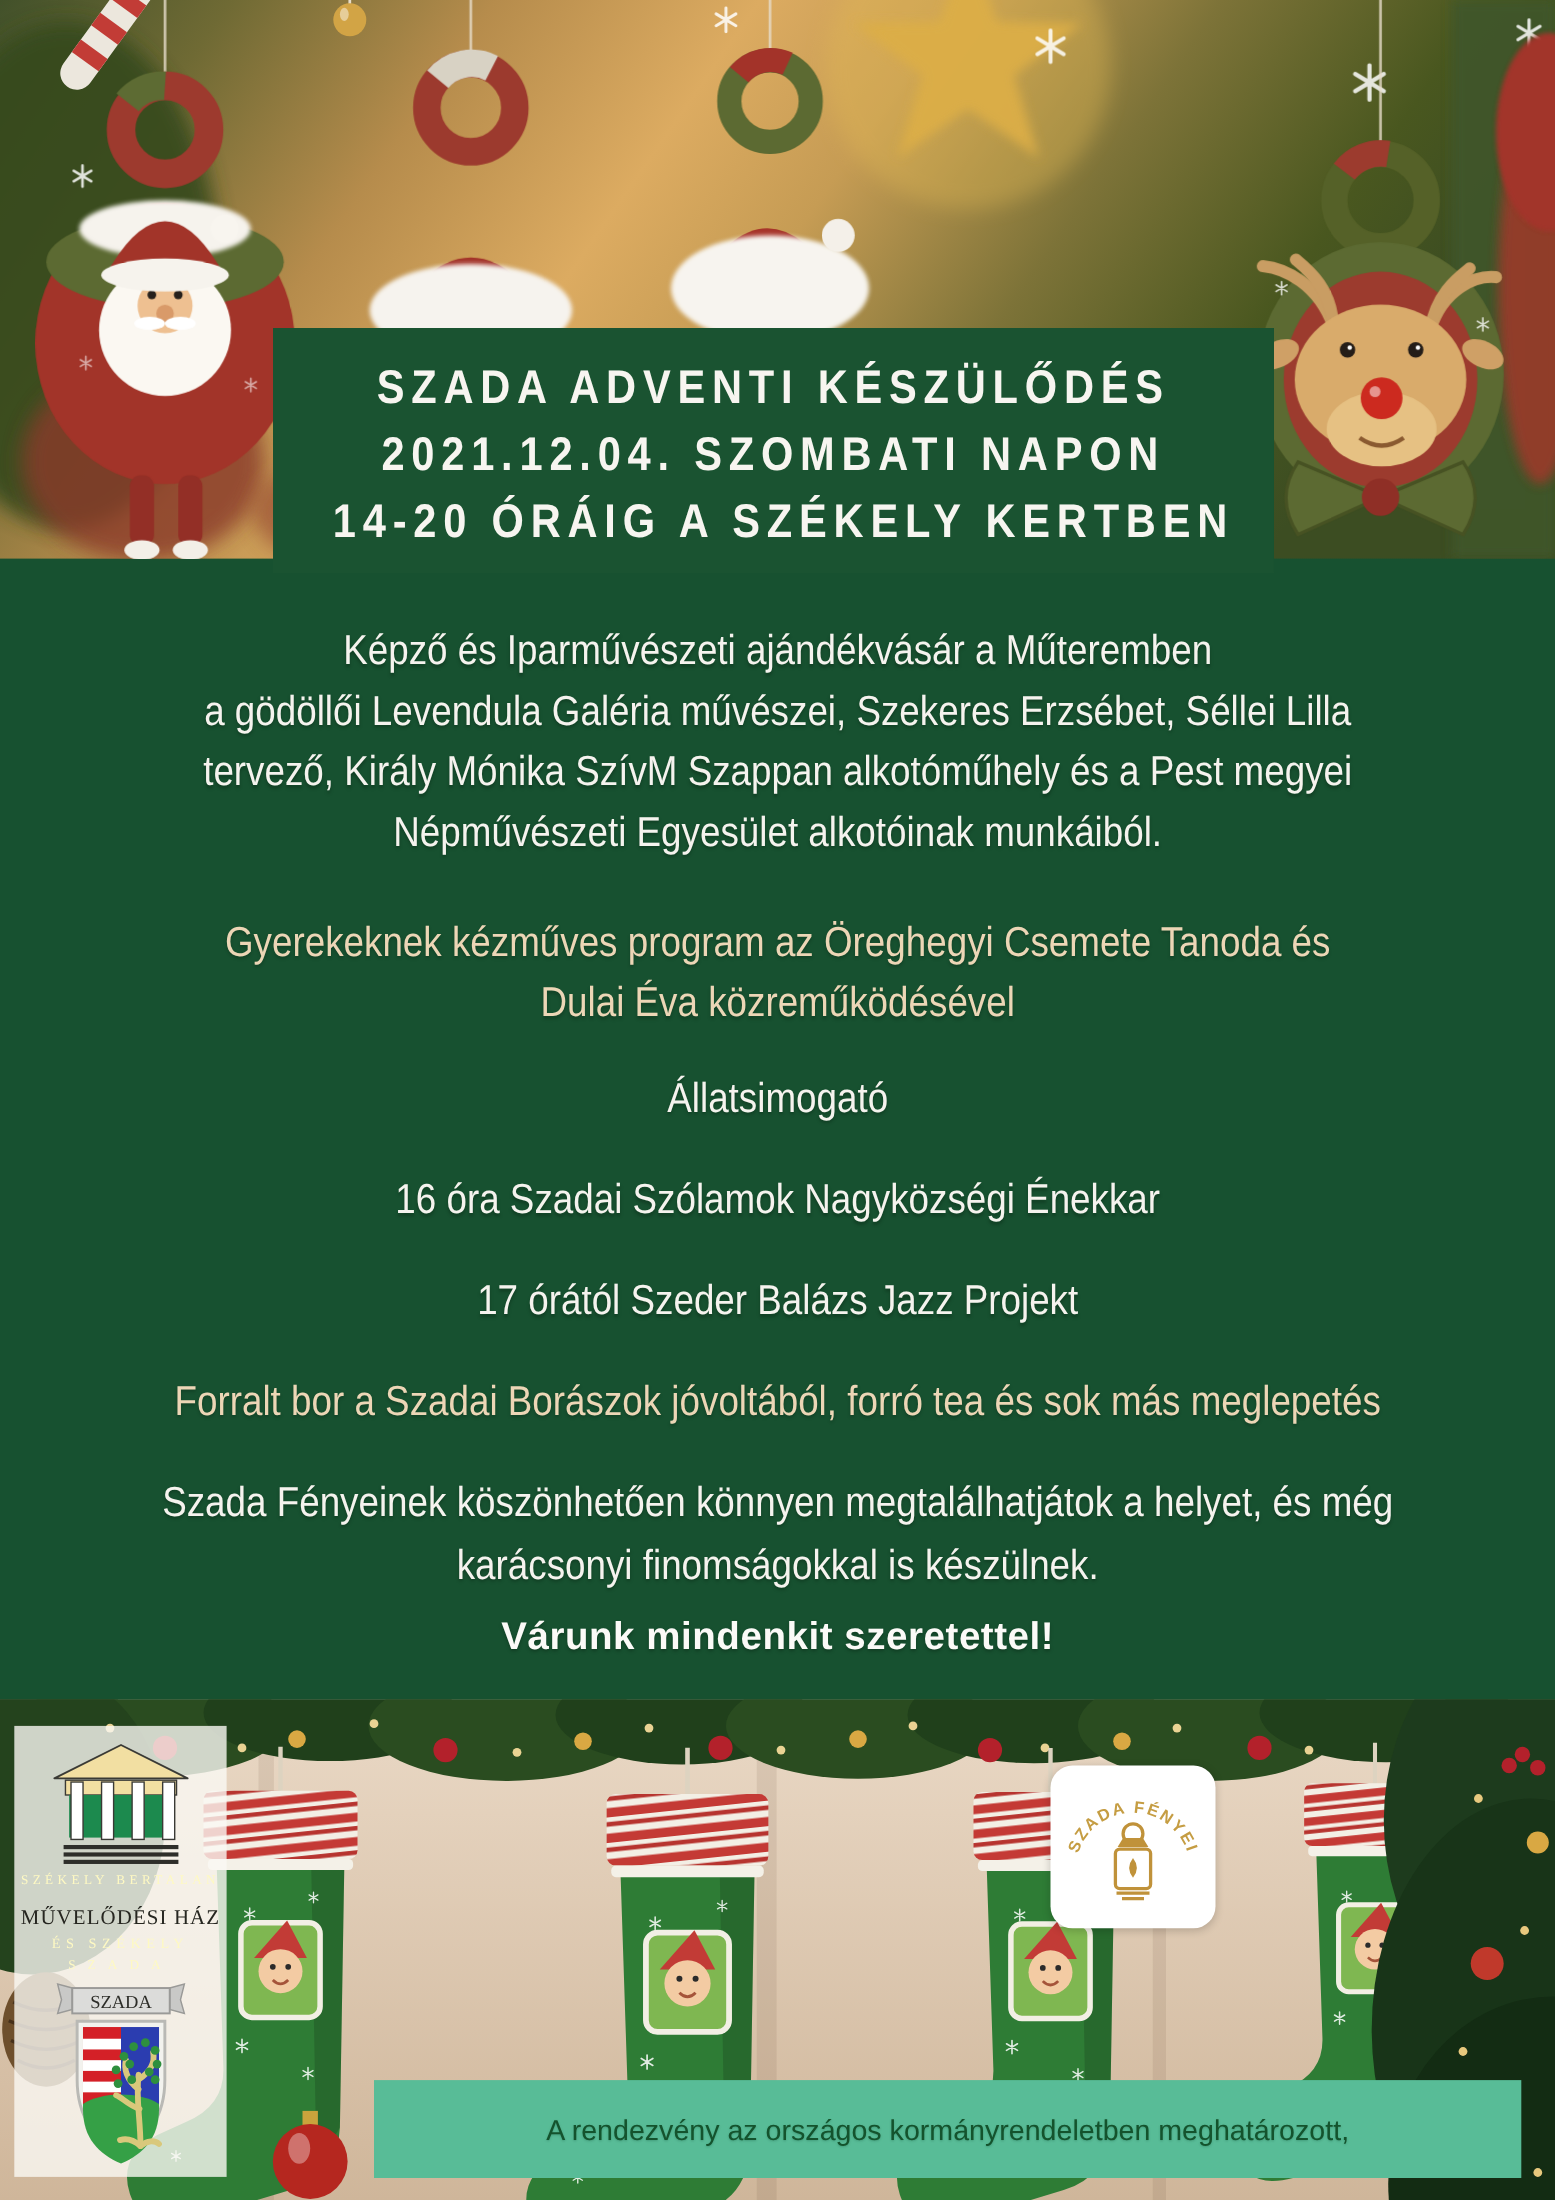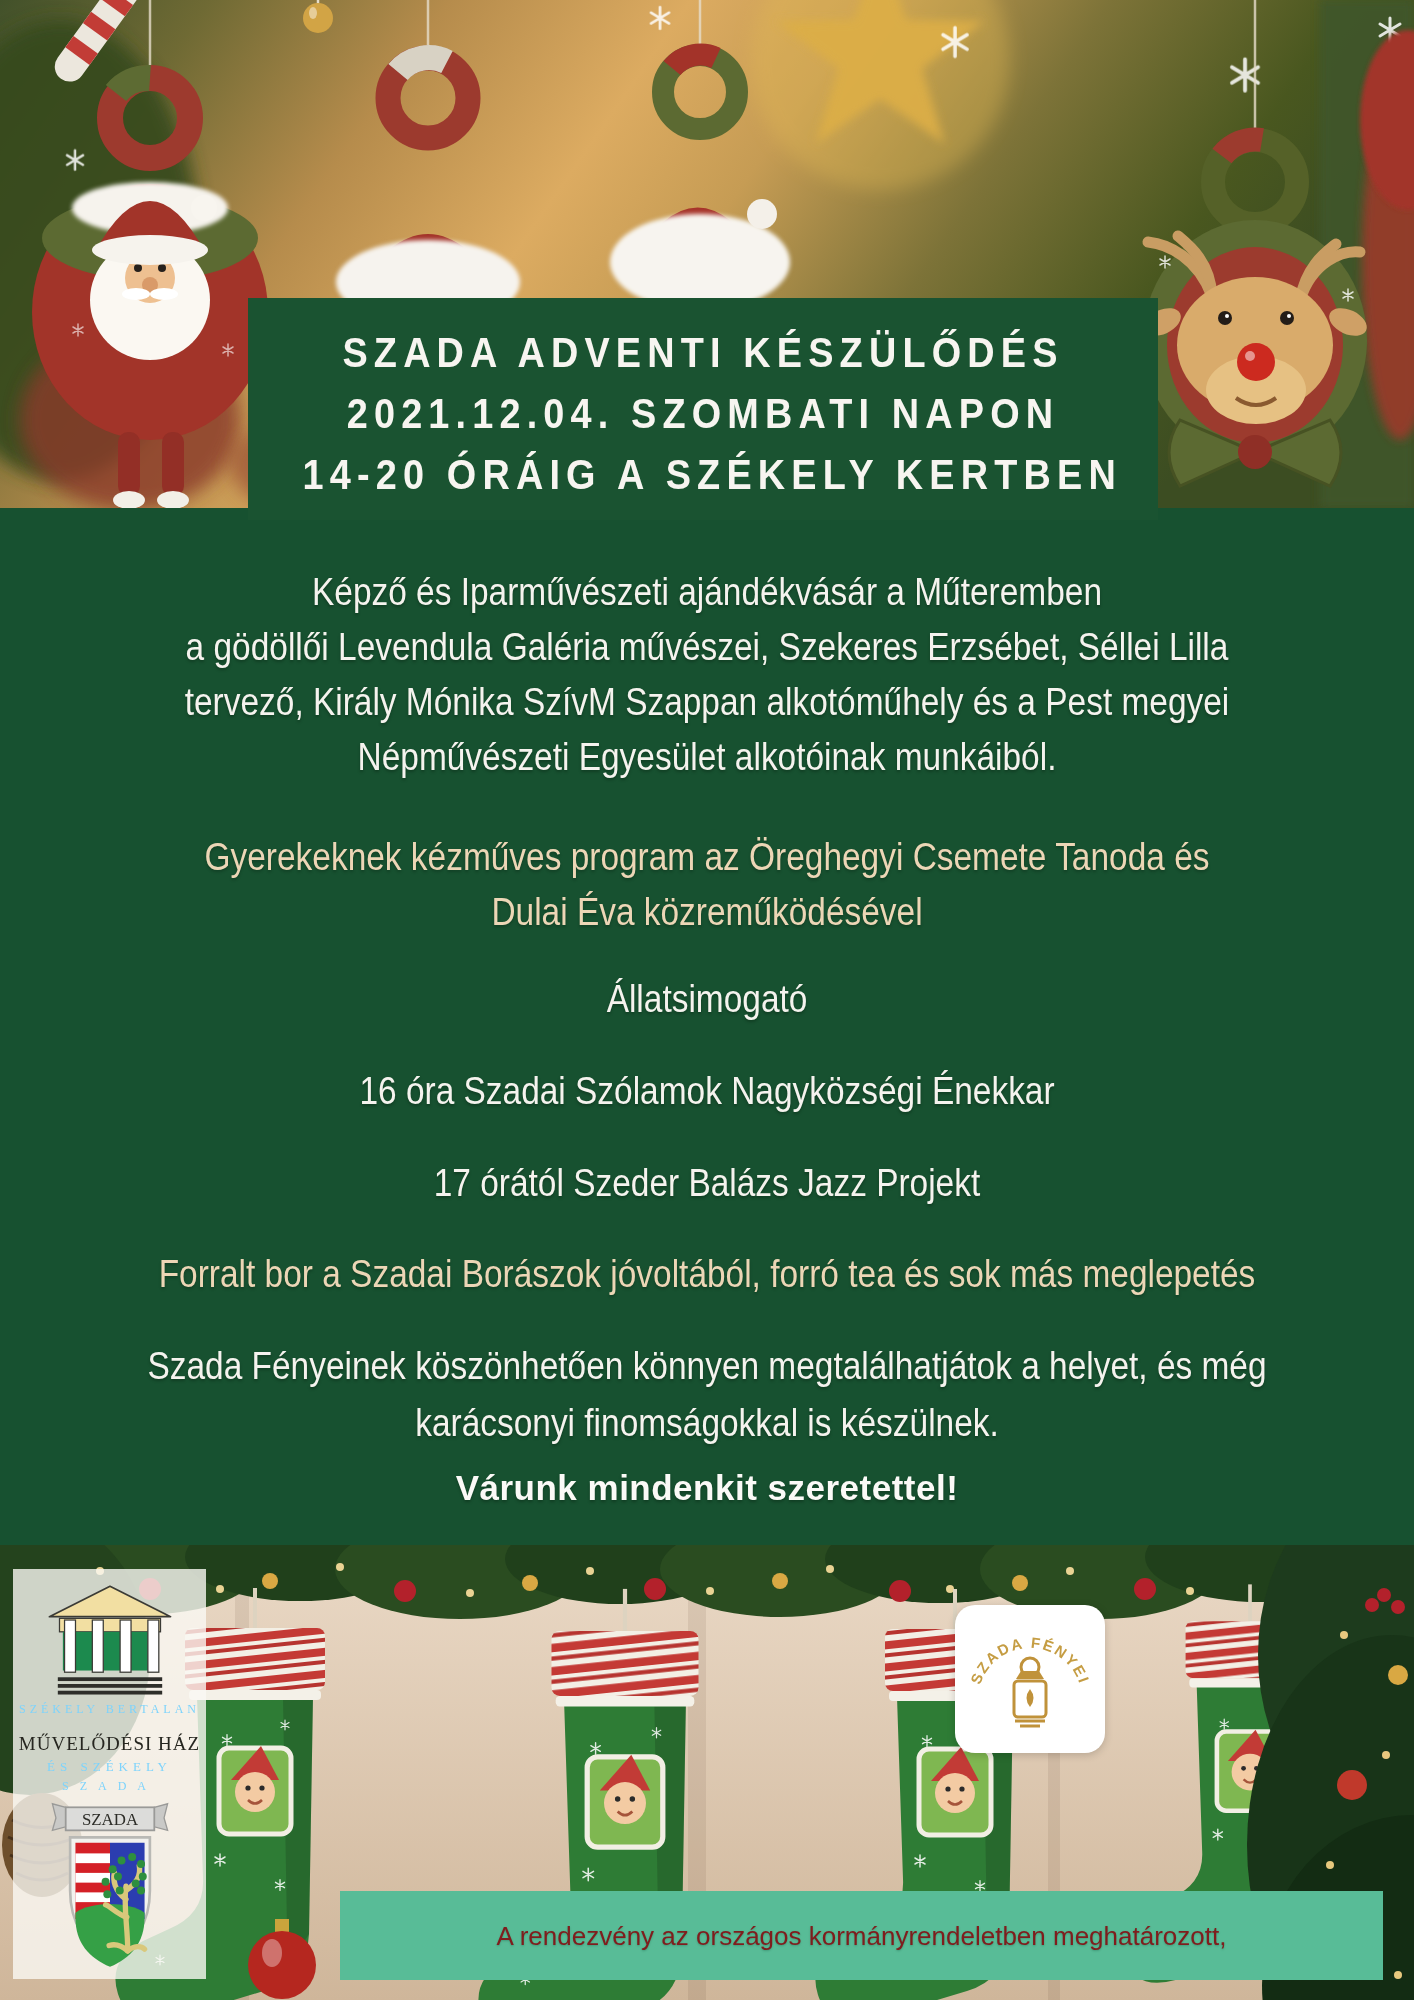--- a/index.html
+++ b/index.html
@@ -20,25 +20,25 @@
   .para.tall .line{line-height:57px;}
   .white{color:#f5f3ee;text-shadow:0 2px 3px rgba(5,25,12,.35);}
   .cream{color:#ecd6b6;text-shadow:0 2px 3px rgba(5,25,12,.3);}
 
   .closing{position:absolute;left:0;top:1468px;width:1414px;text-align:center;
            font-size:35px;font-weight:bold;letter-spacing:.5px;color:#fbfaf7;
            text-shadow:0 2px 3px rgba(5,25,12,.35);}
 
   .notice{position:absolute;left:340px;top:1891px;width:1043px;height:89px;background:#58bc97;
           display:flex;flex-direction:column;justify-content:center;text-align:center;
-          color:#7f1d1d;font-size:26px;line-height:38px;text-shadow:0 1px 2px rgba(0,60,40,.25);}
+          color:#14532d;font-size:26px;line-height:38px;text-shadow:0 1px 2px rgba(0,60,40,.25);}
 
   .logo-left{position:absolute;left:13px;top:1569px;width:193px;height:410px;
              background:rgba(250,249,244,.8);display:flex;flex-direction:column;align-items:center;}
-  .ll-text{font-family:"Liberation Serif",serif;color:#7dd3fc;text-align:center;white-space:nowrap;}
+  .ll-text{font-family:"Liberation Serif",serif;color:#fef9c3;text-align:center;white-space:nowrap;}
   .ll-t1{font-size:12px;letter-spacing:4px;margin-top:6px;}
   .ll-t2{font-size:19px;letter-spacing:1px;color:#262620;margin-top:16px;}
   .ll-t3{font-size:13px;letter-spacing:5px;margin-top:4px;}
   .ll-t4{font-size:12px;letter-spacing:11px;margin-top:4px;}
 
   .logo-right{position:absolute;left:955px;top:1605px;width:150px;height:148px;background:#fff;
               border-radius:20px;box-shadow:0 2px 8px rgba(0,0,0,.18);}
   .logo-right svg{display:block;width:100%;height:100%;}
 </style>
 </head>

